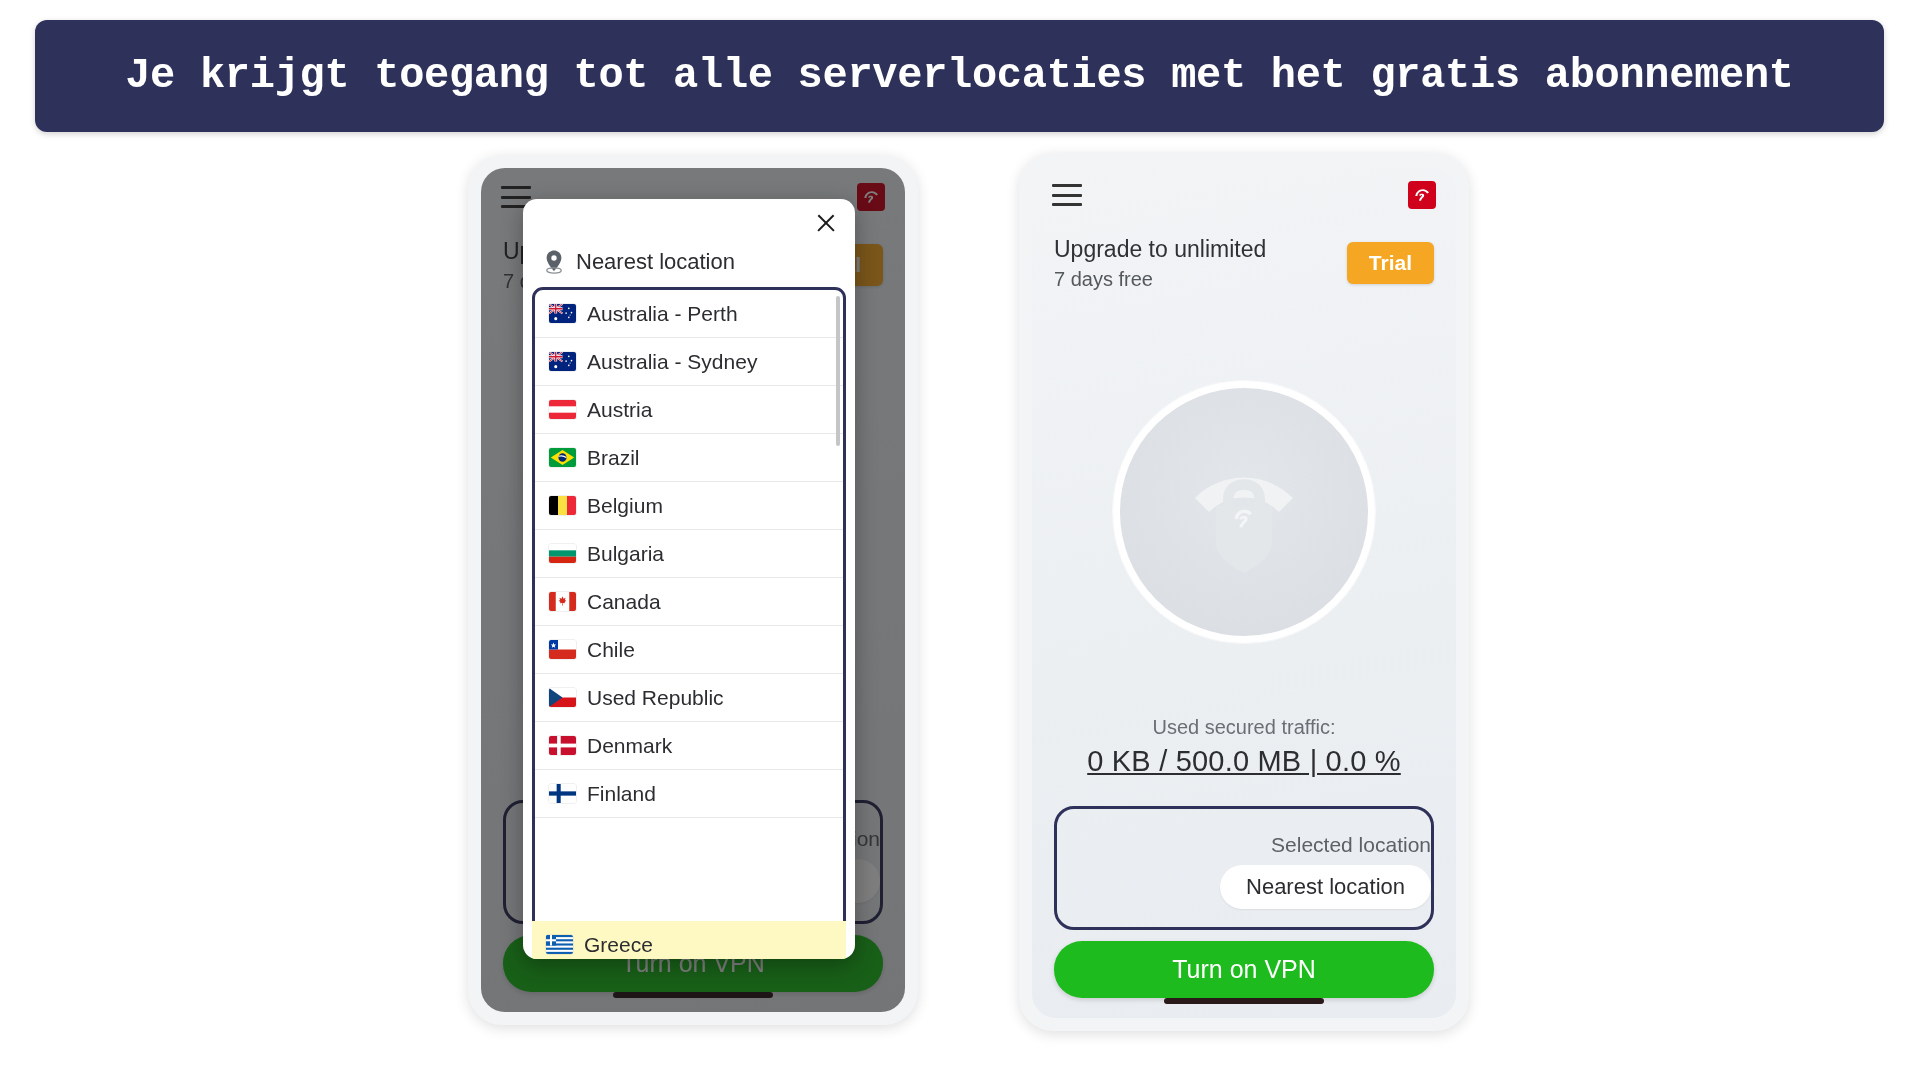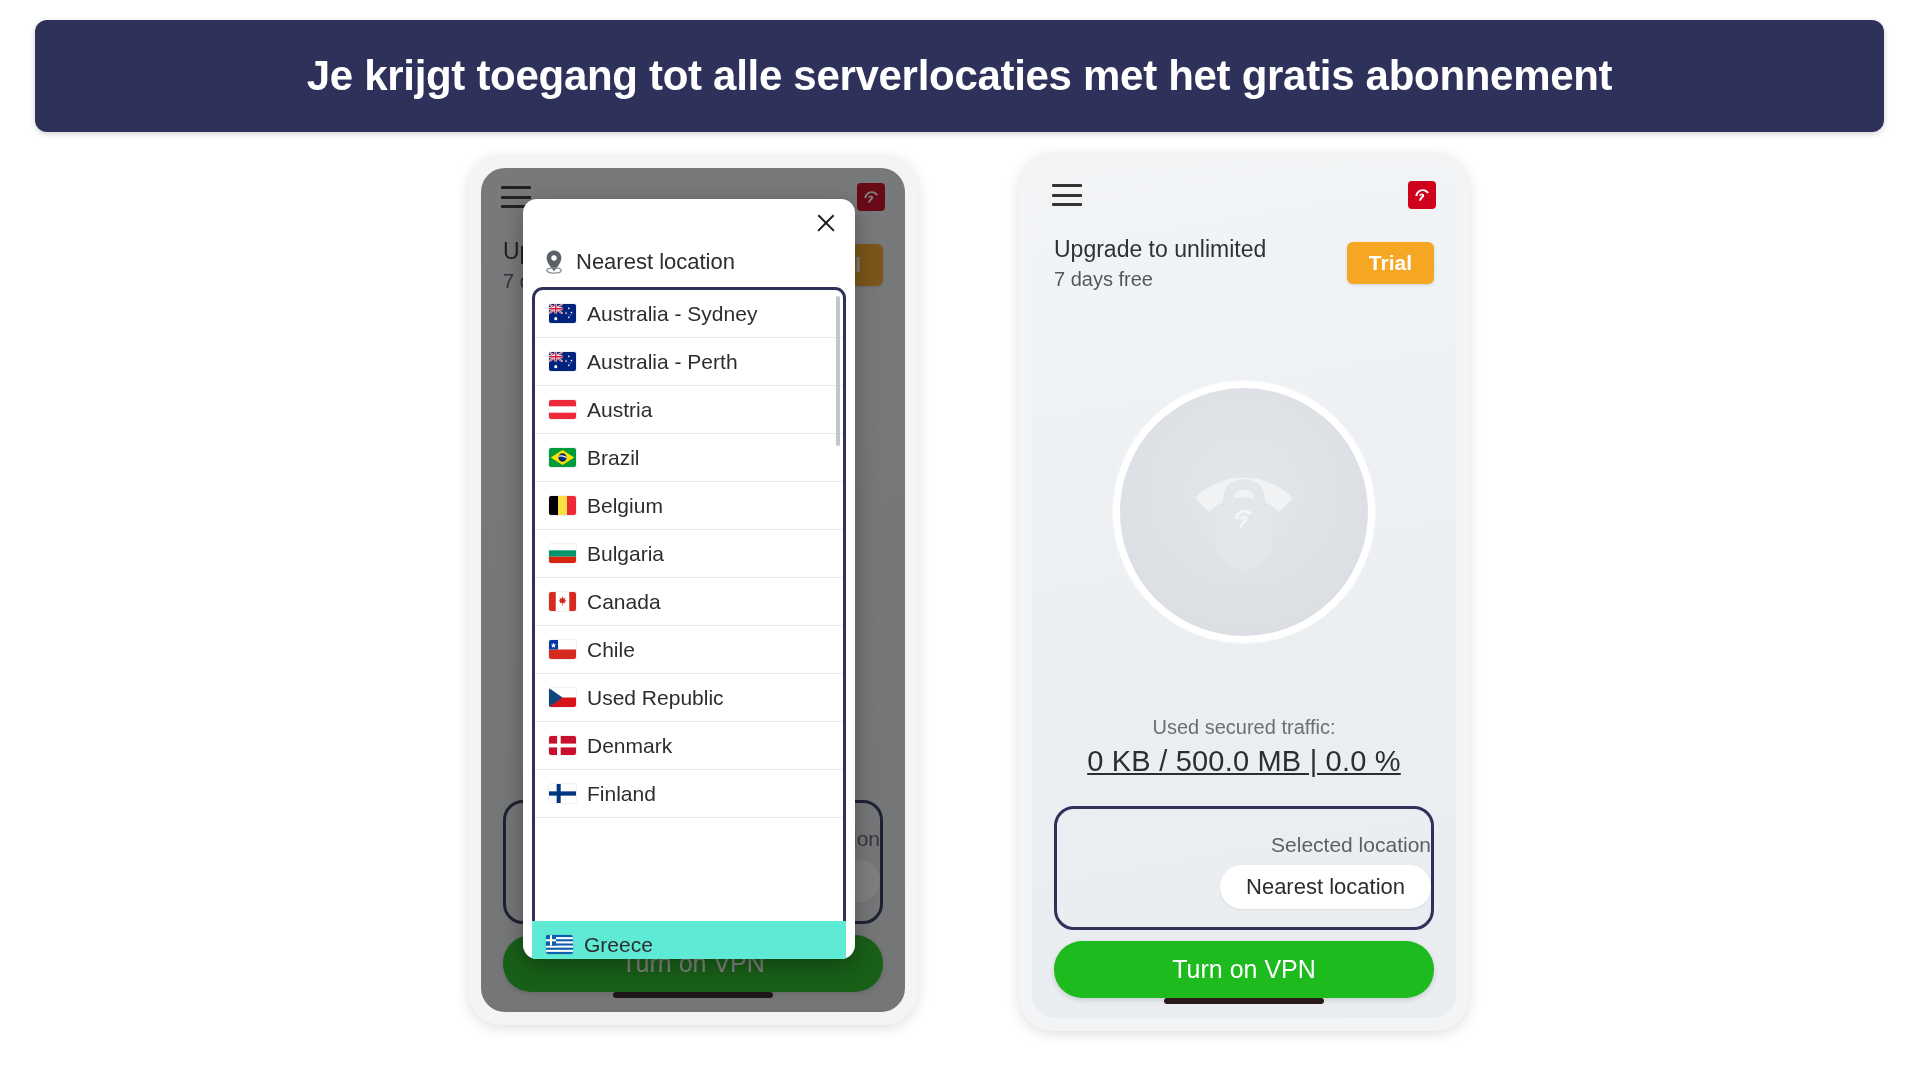--- a/index.html
+++ b/index.html
@@ -32,20 +32,21 @@
     box-sizing: border-box;
   }
   .banner-text {
     color: #ffffff;
     font-size: 42px;
     font-weight: bold;
     letter-spacing: -0.3px;
     text-align: center;
     line-height: 1.1;
     white-space: nowrap;
+    font-family: Liberation Mono, monospace;
   }
 
   
   .phone {
     position: absolute;
     background: #f3f4f6;
     border-radius: 34px;
     box-shadow: 0 3px 14px rgba(0,0,0,0.13);
     box-sizing: border-box;
     padding: 13px;
@@ -344,21 +345,21 @@
   }
 
   
   .loc-item-peek {
     position: absolute;
     left: 9px;
     right: 9px;
     bottom: 0;
     height: 38px;
     overflow: hidden;
-    background: #5eead4;
+    background: #fef9c3;
     z-index: 1;
   }
 </style>
 </head>
 <body>
 
 <div class="banner">
   <div class="banner-text">Je krijgt toegang tot alle serverlocaties met het gratis abonnement</div>
 </div>
 
@@ -448,40 +449,40 @@
               <path d="M15 0v20M0 10h30" stroke="#fff" stroke-width="6"></path>
               <path d="M15 0v20M0 10h30" stroke="#cf142b" stroke-width="3"></path>
             </g>
             <circle cx="15" cy="31" r="3.4" fill="#fff"></circle>
             <circle cx="44" cy="9" r="1.8" fill="#fff"></circle>
             <circle cx="50" cy="18" r="1.8" fill="#fff"></circle>
             <circle cx="44" cy="28" r="1.8" fill="#fff"></circle>
             <circle cx="38" cy="19" r="1.8" fill="#fff"></circle>
             <circle cx="47" cy="23" r="1.1" fill="#fff"></circle>
           </svg>
-          <span class="cname">Australia - Sydney</span>
+          <span class="cname">Australia - Perth</span>
         </div>
         <div class="loc-item">
           <svg class="flag" viewBox="0 0 60 40" preserveAspectRatio="none">
             <rect width="60" height="40" fill="#00247d"></rect>
             <g>
               <rect x="0" y="0" width="30" height="20" fill="#00247d"></rect>
               <path d="M0 0l30 20M30 0L0 20" stroke="#fff" stroke-width="4"></path>
               <path d="M0 0l30 20M30 0L0 20" stroke="#cf142b" stroke-width="2"></path>
               <path d="M15 0v20M0 10h30" stroke="#fff" stroke-width="6"></path>
               <path d="M15 0v20M0 10h30" stroke="#cf142b" stroke-width="3"></path>
             </g>
             <circle cx="15" cy="31" r="3.4" fill="#fff"></circle>
             <circle cx="44" cy="9" r="1.8" fill="#fff"></circle>
             <circle cx="50" cy="18" r="1.8" fill="#fff"></circle>
             <circle cx="44" cy="28" r="1.8" fill="#fff"></circle>
             <circle cx="38" cy="19" r="1.8" fill="#fff"></circle>
             <circle cx="47" cy="23" r="1.1" fill="#fff"></circle>
           </svg>
-          <span class="cname">Australia - Perth</span>
+          <span class="cname">Australia - Sydney</span>
         </div>
         <div class="loc-item">
           <svg class="flag" viewBox="0 0 60 40" preserveAspectRatio="none">
             <rect width="60" height="40" fill="#ed2939"></rect>
             <rect y="13.3" width="60" height="13.4" fill="#fff"></rect>
           </svg>
           <span class="cname">Austria</span>
         </div>
         <div class="loc-item">
           <svg class="flag" viewBox="0 0 60 40" preserveAspectRatio="none">

